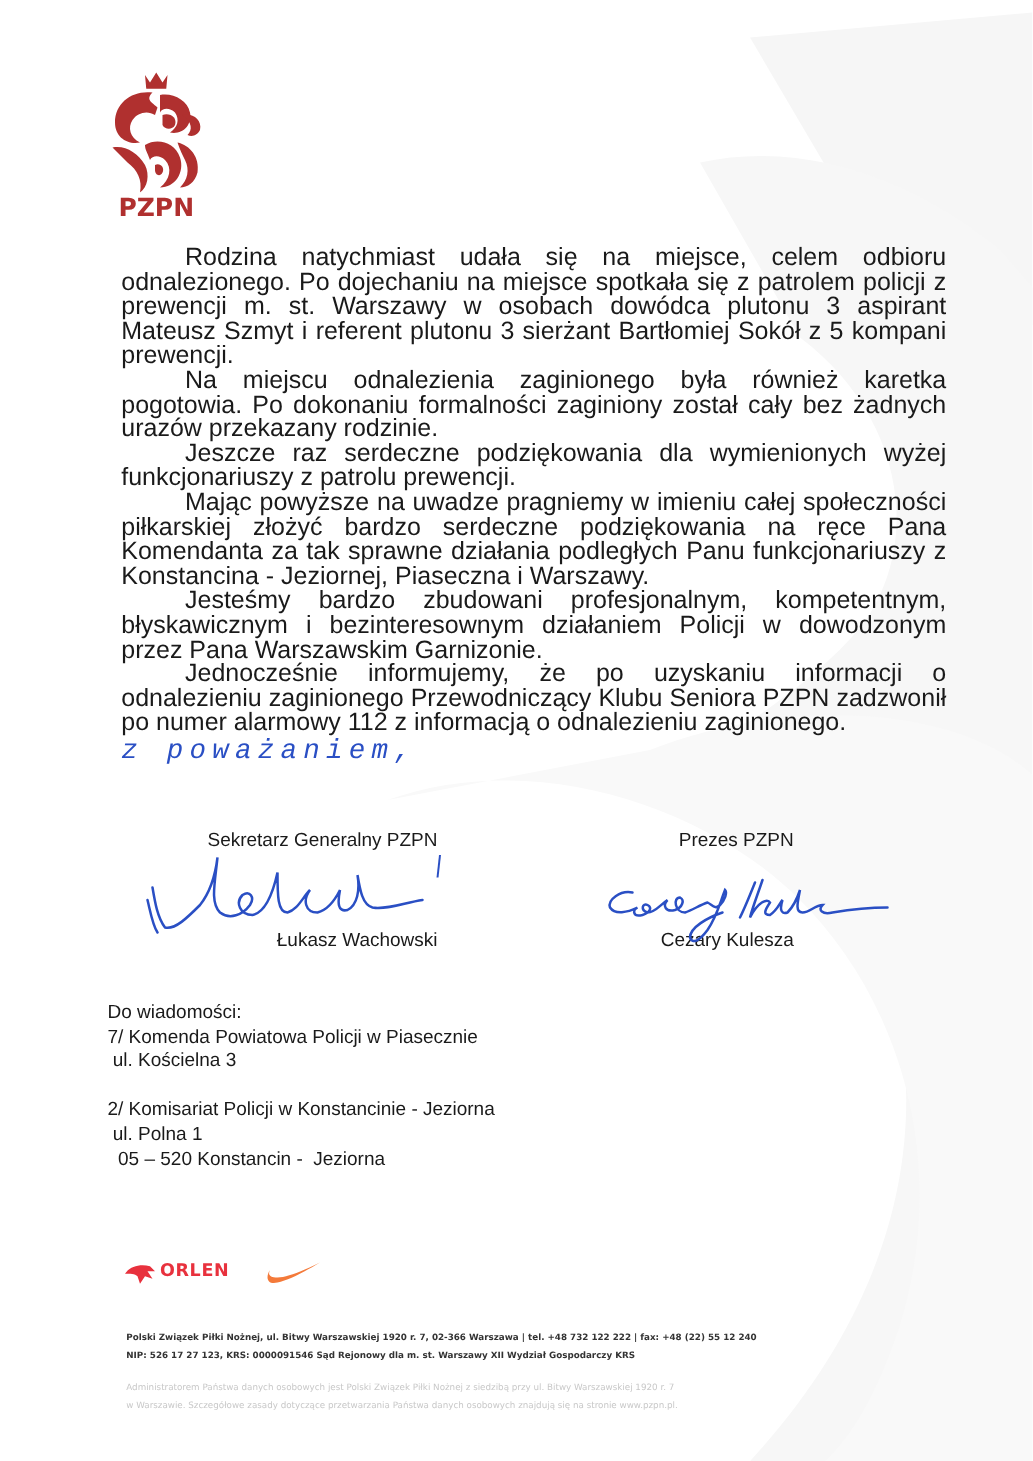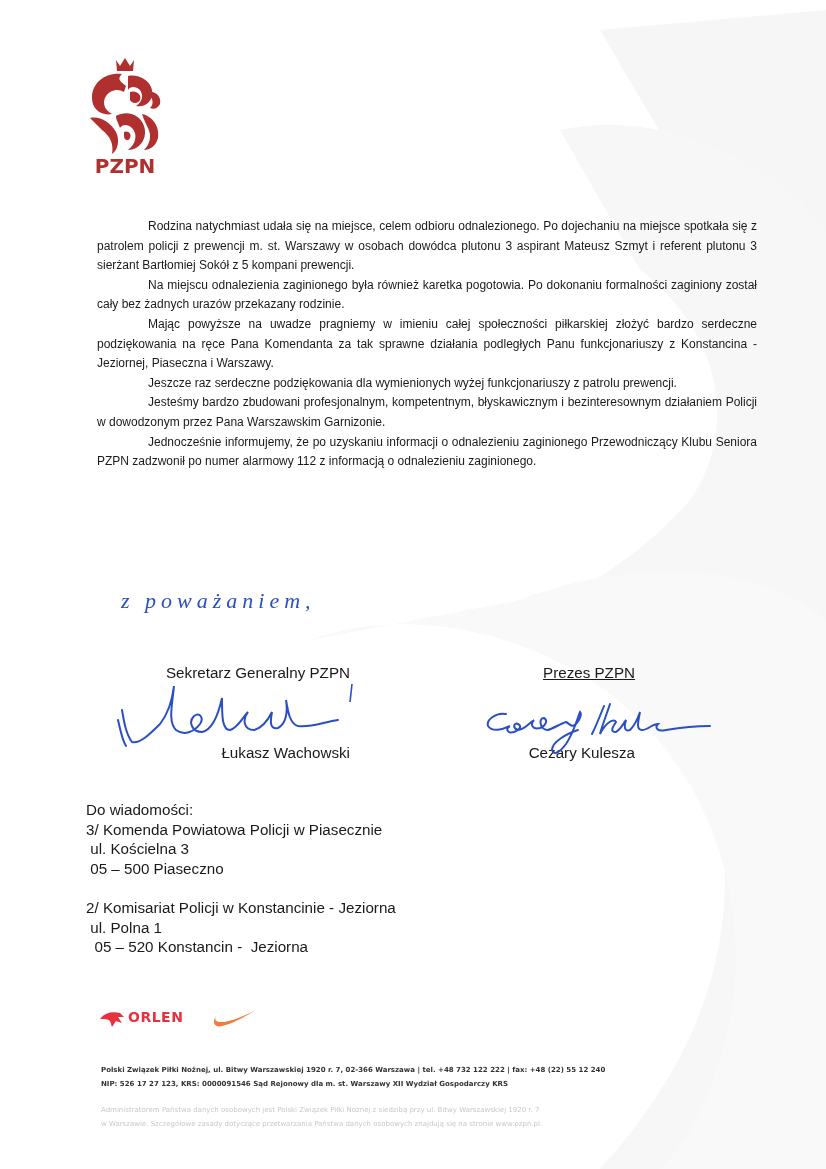--- a/index.html
+++ b/index.html
@@ -11,31 +11,31 @@
   }
   .watermark { position: absolute; left: 0; top: 0; width: 826px; height: 1169px; z-index: 0; pointer-events: none; }
   .logo { position: absolute; left: 86px; top: 56px; width: 78px; height: 125px; z-index: 1; }
   .logo-text {
     position: absolute; left: 0; top: 98px; width: 78px; text-align: center;
     font-family: "DejaVu Sans", sans-serif; font-weight: bold; font-size: 20px;
     color: #b0302f; letter-spacing: 0px;
   }
   .body-text {
     position: absolute; left: 97px; top: 197px; width: 660px; z-index: 2;
-    font-size: 12px; line-height: 19.6px; text-align: justify; margin-top: 20px;
+    font-size: 20px; line-height: 19.6px; text-align: justify;
   }
   .body-text p { margin: 0; text-indent: 51px; }
   .closing {
     position: absolute; left: 97px; top: 588px; z-index: 2;
-    font-family: Liberation Serif, serif; font-style: italic; font-size: 22px;
-    color: #2a4fc4; letter-spacing: 5px; margin-left: 24px;
+    font-family: Liberation Mono, monospace; font-style: italic; font-size: 22px;
+    color: #2a4fc4; letter-spacing: 5px;
   }
   .sig-block { position: absolute; z-index: 2; font-size: 15.2px; text-align: right; }
   .sig-left { left: 150px; top: 664px; width: 200px; }
-  .sig-right { left: 500px; top: 664px; width: 135px; text-decoration: underline; }
+  .sig-right { left: 500px; top: 664px; width: 135px; }
   .sig-role { display: block; }
   .sig-name { display: block; position: absolute; top: 80px; left: 0; width: 100%; }
   .sig-svg { position: absolute; z-index: 3; }
   .recipients {
     position: absolute; left: 86px; top: 800px; z-index: 2;
     font-size: 15.2px; line-height: 19.6px;
   }
   .recipients .u { }
   .recipients .gap { height: 19.6px; }
   .sponsors { position: absolute; left: 98px; top: 1008px; z-index: 2; }
@@ -79,22 +79,22 @@
       <path d="M38 76 C42 74 46 78 44 82 C42 86 38 84 38 80 Z"></path>
       <path d="M60 36 C68 34 76 40 74 48 C72 52 68 54 64 52 C68 48 68 42 60 36 Z"></path>
     </g>
   </svg>
   <div class="logo-text">PZPN</div>
 </div>
 
 <div class="body-text">
   <p>Rodzina natychmiast udała się na miejsce, celem odbioru odnalezionego. Po dojechaniu na miejsce spotkała się z patrolem policji z prewencji m. st. Warszawy w osobach dowódca plutonu 3 aspirant Mateusz Szmyt i referent plutonu 3 sierżant Bartłomiej Sokół z 5 kompani prewencji.</p>
   <p>Na miejscu odnalezienia zaginionego była również karetka pogotowia. Po dokonaniu formalności zaginiony został cały bez żadnych urazów przekazany rodzinie.</p>
+  <p>Jeszcze raz serdeczne podziękowania  dla wymienionych wyżej funkcjonariuszy z patrolu prewencji.</p>
   <p>Mając powyższe na uwadze pragniemy w imieniu całej społeczności piłkarskiej złożyć bardzo serdeczne podziękowania na ręce Pana Komendanta za tak sprawne działania podległych Panu funkcjonariuszy z Konstancina - Jeziornej, Piaseczna i  Warszawy.</p>
-  <p>Jeszcze raz serdeczne podziękowania  dla wymienionych wyżej funkcjonariuszy z patrolu prewencji.</p>
   <p>Jesteśmy bardzo zbudowani profesjonalnym, kompetentnym, błyskawicznym i bezinteresownym działaniem Policji w dowodzonym przez Pana Warszawskim Garnizonie.</p>
   <p>Jednocześnie informujemy, że po uzyskaniu informacji o odnalezieniu zaginionego Przewodniczący Klubu Seniora PZPN zadzwonił po numer alarmowy 112 z informacją o odnalezieniu zaginionego.</p>
 </div>
 
 <div class="closing">z poważaniem,</div>
 
 <div class="sig-block sig-left">
   <span class="sig-role">Sekretarz Generalny PZPN</span>
   <span class="sig-name">Łukasz Wachowski</span>
 </div>
@@ -107,23 +107,22 @@
   <span class="sig-role">Prezes PZPN</span>
   <span class="sig-name">Cezary Kulesza</span>
 </div>
 <svg class="sig-svg" style="left:482px; top:700px;" width="230" height="60" viewBox="0 0 230 60">
   <path d="M24 14 C14 12 4 20 6 26 C10 32 20 30 28 26 C24 28 24 34 32 32 C38 30 40 26 36 24 C32 22 30 28 36 30 C42 30 46 24 52 20 C48 24 50 30 58 28 C64 26 66 20 62 18 C56 18 58 30 66 30 C72 28 78 24 84 22 C88 24 90 28 94 24 C98 20 100 14 98 12 C94 22 92 32 84 44 C78 52 72 56 70 50 C70 42 84 34 96 30" fill="none" stroke="#2a4fc4" stroke-width="2" stroke-linecap="round"></path>
   <path d="M122 6 C118 16 114 26 110 34 M128 4 C124 16 120 26 118 34 C124 22 132 18 134 22 C130 28 128 32 134 32 C140 28 142 22 144 20 C142 26 142 32 148 30 C152 26 156 18 158 12 C156 22 154 30 160 30 C166 30 170 24 176 24 C172 28 176 32 184 30 C196 28 212 26 228 26" fill="none" stroke="#2a4fc4" stroke-width="2" stroke-linecap="round"></path>
 </svg>
 
 <div class="recipients">
   <div class="u">Do wiadomości:</div>
-  <div>3/ Komenda Powiatowa Policji w Piasecznie</div>
+  <div>7/ Komenda Powiatowa Policji w Piasecznie</div>
   <div style="white-space:pre;"> ul. Kościelna 3</div>
-  <div class="u" style="white-space:pre;"> 05 – 500 Piaseczno</div>
   <div class="gap"></div>
   <div>2/ Komisariat Policji w Konstancinie - Jeziorna</div>
   <div style="white-space:pre;"> ul. Polna 1</div>
   <div class="u" style="white-space:pre;">  05 – 520 Konstancin -  Jeziorna</div>
 </div>
 
 <div class="sponsors">
   <div class="orlen">
     <svg width="28" height="20" viewBox="0 0 28 20" style="position:absolute;left:0;top:1px;">
       <path d="M2 10 C6 4 14 2 22 4 L26 8 L20 8 L24 14 L18 12 L14 18 L12 12 C10 10 6 10 2 10 Z" fill="#e8313d"></path>

